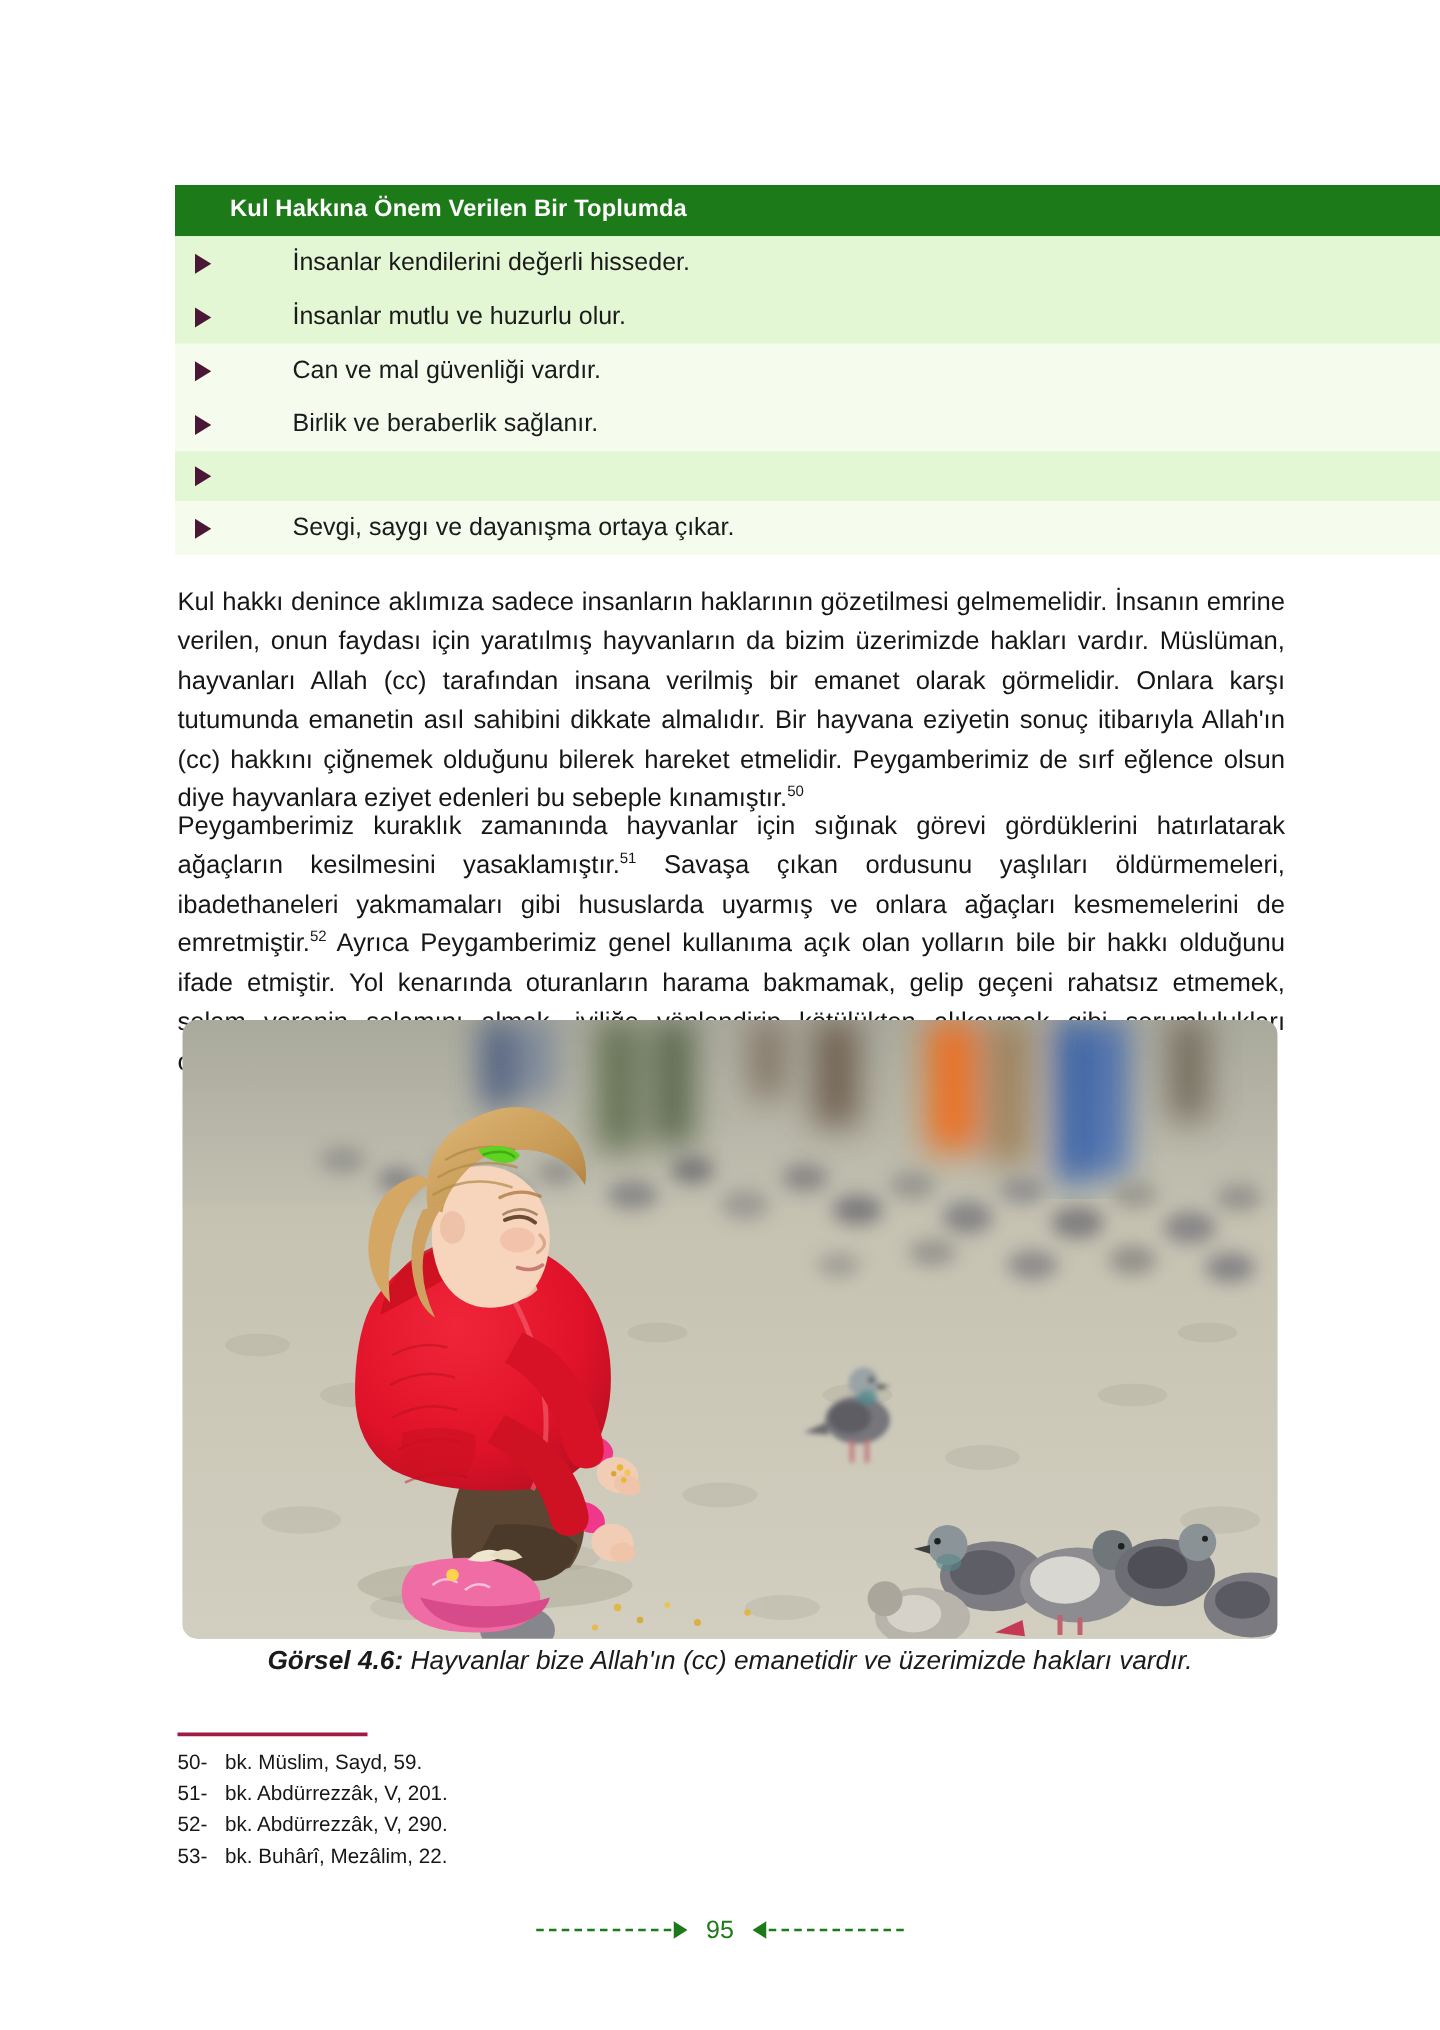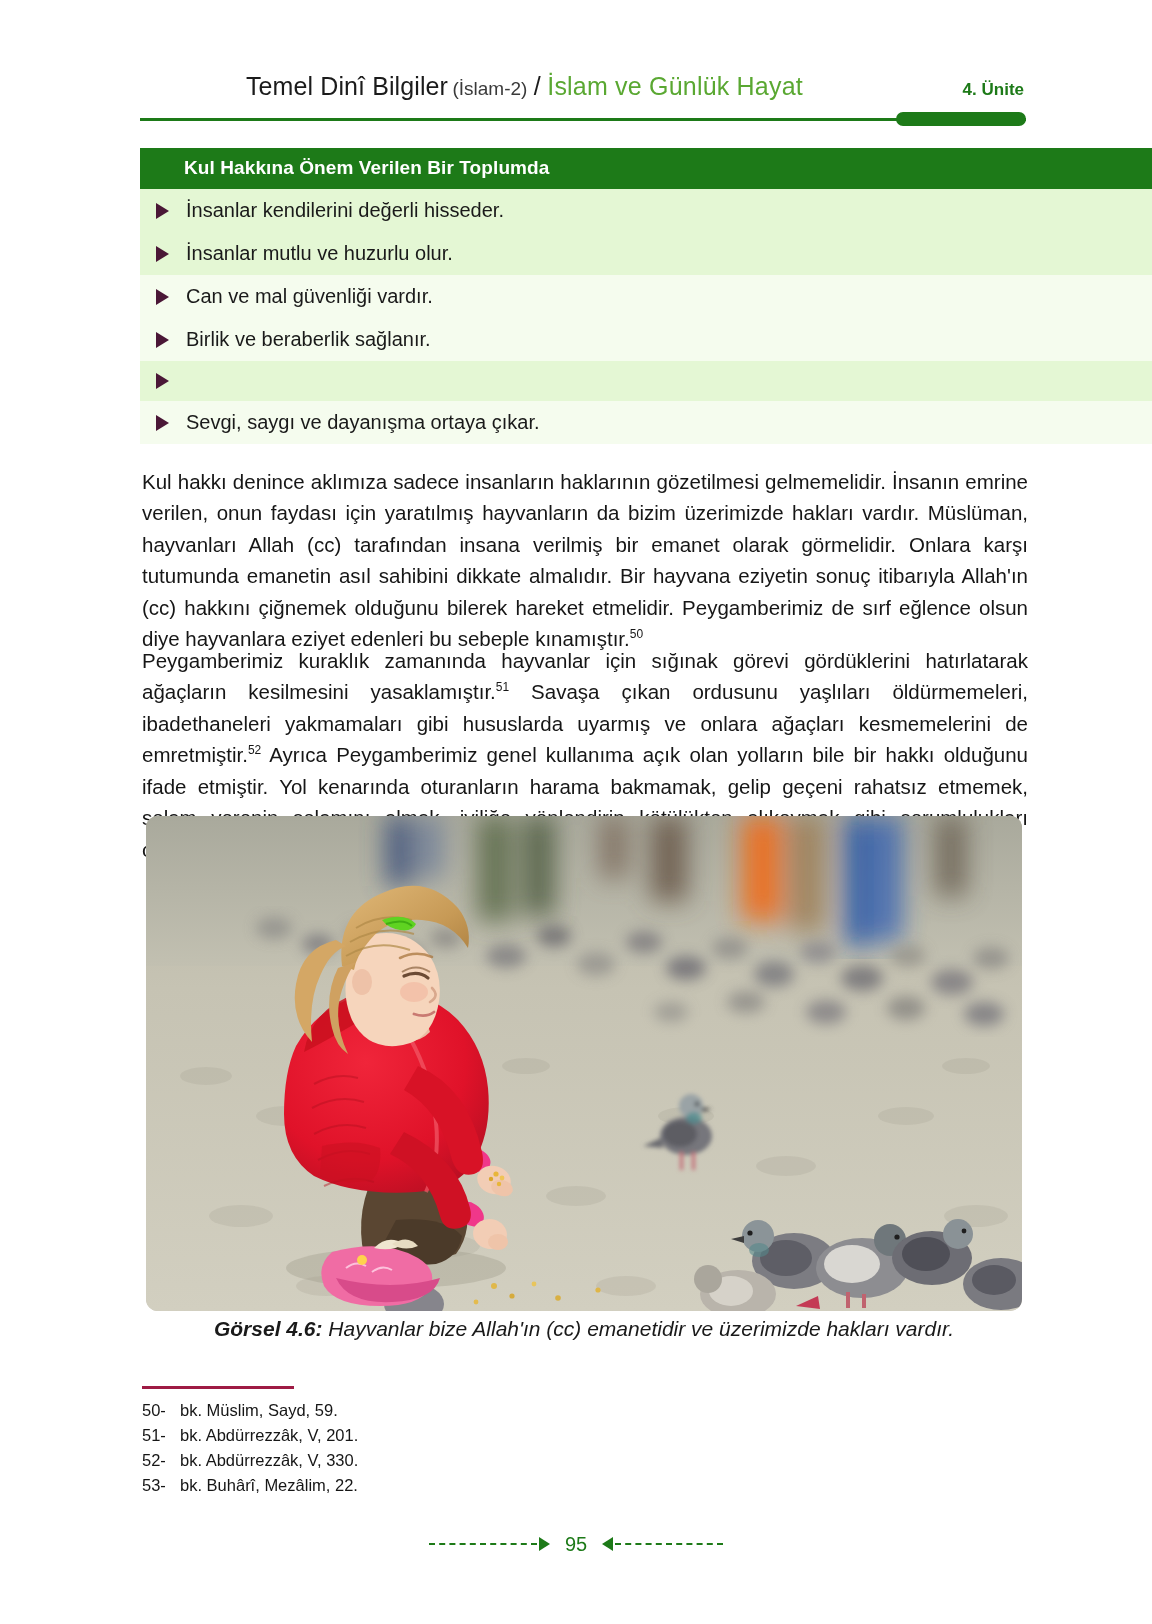--- a/index.html
+++ b/index.html
@@ -108,21 +108,21 @@
   .bullet-tri {
     flex: 0 0 auto;
     width: 0;
     height: 0;
     border-left: 13px solid #4a1736;
     border-top: 8px solid transparent;
     border-bottom: 8px solid transparent;
     margin-right: 17px;
     margin-left: 2px;
   }
-  .list-text { line-height: 1.25; }
+  .list-text { line-height: 1.25; margin-left: 48px; }
 
   
   .body-text {
     position: absolute;
     left: 142px;
     width: 886px;
     font-size: 20.5px;
     line-height: 31.5px;
     text-align: justify;
     color: #161616;
@@ -215,31 +215,20 @@
     color: #1d7a18;
     padding: 0 13px;
     line-height: 1;
   }
 </style>
 </head>
 <body>
 
 <div class="page">
 
-  <div class="header">
-    <div class="header-title-wrap">
-      <span class="ht-main">Temel Dinî Bilgiler</span>
-      <span class="ht-paren">(İslam-2)</span>
-      <span class="ht-slash">/</span>
-      <span class="ht-green">İslam ve Günlük Hayat</span>
-    </div>
-    <div class="header-unit">4. Ünite</div>
-    <div class="header-rule"></div>
-    <div class="header-rule-thick"></div>
-  </div>
 
   <div class="listbox">
     <div class="listbox-title">Kul Hakkına Önem Verilen Bir Toplumda</div>
 
     <div class="list-row odd">
       <span class="bullet-tri"></span>
       <span class="list-text">İnsanlar kendilerini değerli hisseder.</span>
     </div>
     <div class="list-row odd">
       <span class="bullet-tri"></span>
@@ -533,21 +522,21 @@
     <div class="fn-item">
       <span class="fn-num">50-</span>
       <span>bk. Müslim, Sayd, 59.</span>
     </div>
     <div class="fn-item">
       <span class="fn-num">51-</span>
       <span>bk. Abdürrezzâk, V, 201.</span>
     </div>
     <div class="fn-item">
       <span class="fn-num">52-</span>
-      <span>bk. Abdürrezzâk, V, 330.</span>
+      <span>bk. Abdürrezzâk, V, 290.</span>
     </div>
     <div class="fn-item">
       <span class="fn-num">53-</span>
       <span>bk. Buhârî, Mezâlim, 22.</span>
     </div>
   </div>
 
   <div class="footer">
     <span class="dash-line"></span>
     <span class="tri-right"></span>

